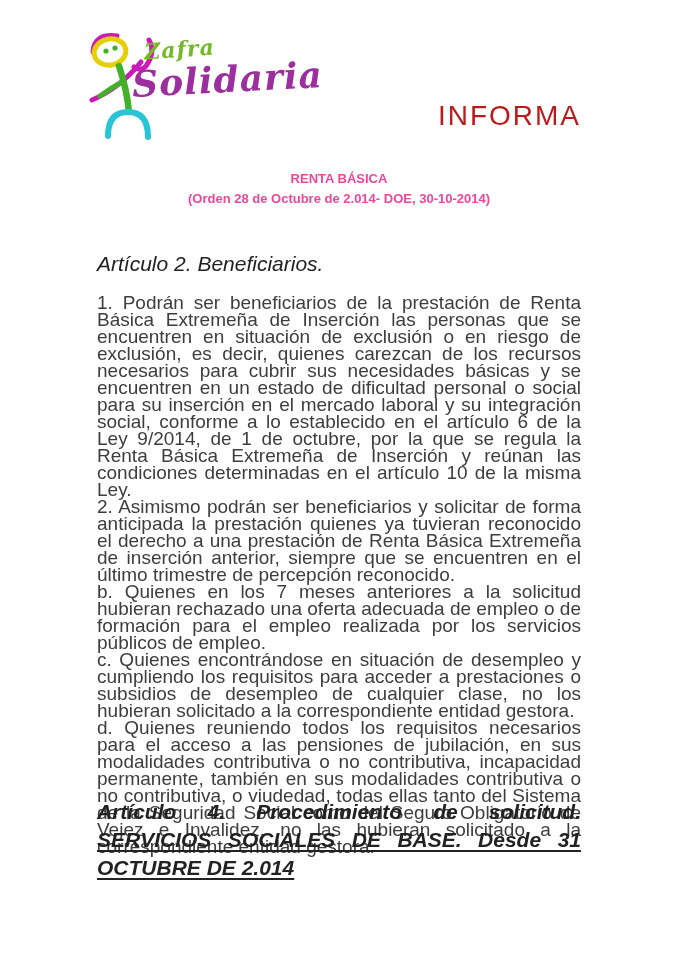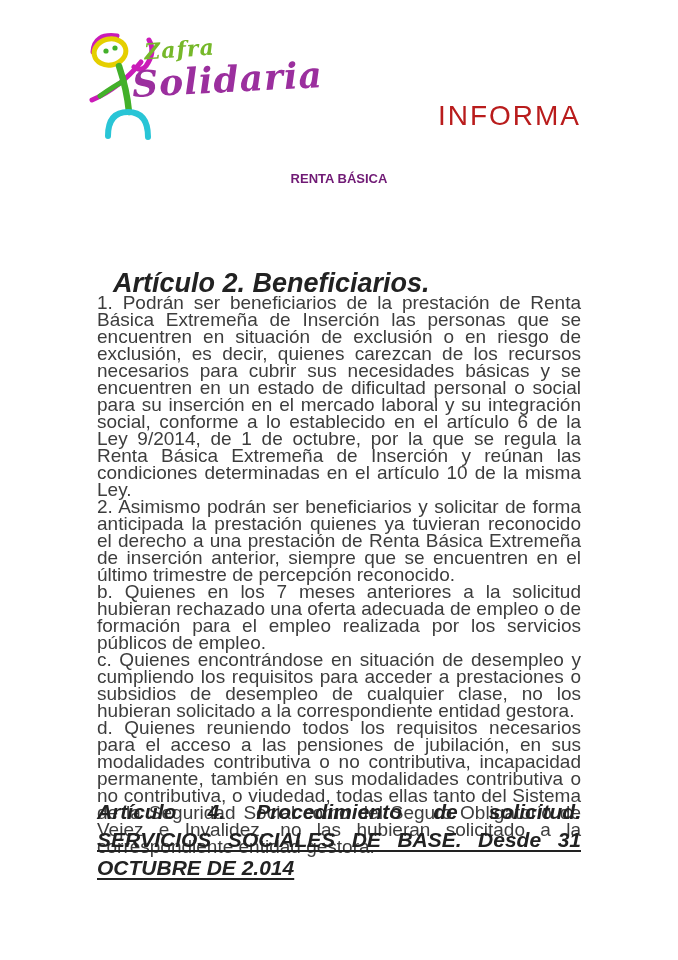--- a/index.html
+++ b/index.html
@@ -35,28 +35,28 @@
   .informa {
     position: absolute; top: 100px; right: 97px;
     font-size: 28px; letter-spacing: 2px;
     color: #b91c1c;
   }
   
   .notice {
     position: absolute; top: 169px; left: 97px; width: 484px;
     text-align: center;
     font-size: 13px; font-weight: bold; line-height: 20px;
-    color: #701a75;
+    color: #ec4899;
   }
   .notice .underlined { text-decoration: underline; text-decoration-thickness: 1.5px; text-underline-offset: 2px; }
   
   .art2-heading {
     position: absolute; top: 252px; left: 97px; width: 484px;
-    margin: 16px;
-    font-size: 27px; font-weight: bold; font-style: italic;
+    margin: 0;
+    font-size: 21px; font-weight: normal; font-style: italic;
     color: #222222;
   }
   .body-text {
     position: absolute; top: 294px; left: 97px; width: 484px;
     font-size: 19px; line-height: 17px;
     text-align: justify;
     color: #3d3d3d;
   }
   .body-text p { margin: 0; }
   
@@ -96,20 +96,21 @@
       <path d="M22,106 Q22,82 42,82 Q62,82 62,107" stroke="#29c5d6" stroke-width="6"></path>
     </svg>
     <span class="logo-zafra">Zafra</span>
     <span class="logo-solidaria">Solidaria</span>
   </div>
 
   <div class="informa">INFORMA</div>
 
   <div class="notice">
     <div>RENTA BÁSICA</div>
+    <div>(Orden 28 de Octubre de 2.014- DOE, 30-10-2014)</div>
   </div>
 
   <h2 class="art2-heading">Artículo 2. Beneficiarios.</h2>
 
   <div class="body-text">
     <p>1. Podrán ser beneficiarios de la prestación de Renta Básica Extremeña de Inserción las personas que se encuentren en situación de exclusión o en riesgo de exclusión, es decir, quienes carezcan de los recursos necesarios para cubrir sus necesidades básicas y se encuentren en un estado de dificultad personal o social para su inserción en el mercado laboral y su integración social, conforme a lo establecido en el artículo 6 de la Ley 9/2014, de 1 de octubre, por la que se regula la Renta Básica Extremeña de Inserción y reúnan las condiciones determinadas en el artículo 10 de la misma Ley.</p>
     <p>2. Asimismo podrán ser beneficiarios y solicitar de forma anticipada la prestación quienes ya tuvieran reconocido el derecho a una prestación de Renta Básica Extremeña de inserción anterior, siempre que se encuentren en el último trimestre de percepción reconocido.</p>
     <p>b. Quienes en los 7 meses anteriores a la solicitud hubieran rechazado una oferta adecuada de empleo o de formación para el empleo realizada por los servicios públicos de empleo.</p>
     <p>c. Quienes encontrándose en situación de desempleo y cumpliendo los requisitos para acceder a prestaciones o subsidios de desempleo de cualquier clase, no los hubieran solicitado a la correspondiente entidad gestora.</p>
     <p>d. Quienes reuniendo todos los requisitos necesarios para el acceso a las pensiones de jubilación, en sus modalidades contributiva o no contributiva, incapacidad permanente, también en sus modalidades contributiva o no contributiva, o viudedad, todas ellas tanto del Sistema de la Seguridad Social como del Seguro Obligatorio de Vejez e Invalidez, no las hubieran solicitado a la correspondiente entidad gestora.</p>

